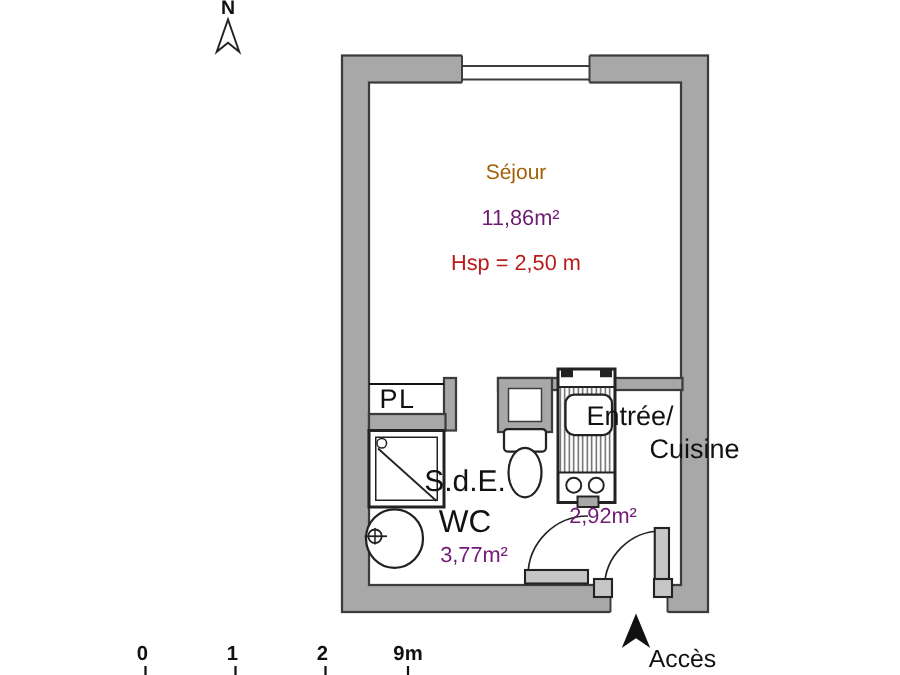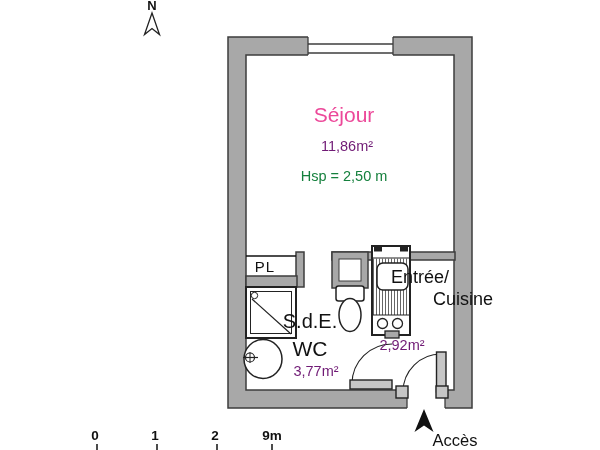--- a/index.html
+++ b/index.html
@@ -6,27 +6,27 @@
   #canvas{
     position:relative;
     width:600px;height:450px;
     background:#ffffff;
     font-family:"Liberation Sans", sans-serif;
     color:#111;
     overflow:hidden;
   }
   #plan-svg{position:absolute;left:0;top:0;}
   .lbl{position:absolute;transform:translate(-50%,-50%);white-space:nowrap;line-height:1;}
-  .room-name{font-size:21px;color:#ec4899;}
+  .room-name{font-size:14px;color:#a16207;}
   .room-area{font-size:14.5px;color:#701a75;}
-  .room-note{font-size:14.5px;color:#15803d;}
+  .room-note{font-size:14.5px;color:#b91c1c;}
   .sde-name{font-size:20px;}
   .wc-name{font-size:21px;}
   .ec-name{font-size:18px;}
-  .pl-label{font-size:15px;letter-spacing:1px;}
+  .pl-label{font-size:18px;letter-spacing:1px;}
   .scale-num{font-size:13.5px;font-weight:bold;}
   .acces-label{font-size:16.5px;}
   .north-label{font-size:13px;font-weight:bold;}
   .watermark{
     position:absolute;left:212px;top:212px;
     font-size:44px;font-weight:bold;letter-spacing:2px;
     color:rgba(255,255,255,0.55);
     user-select:none;
   }
 </style>

